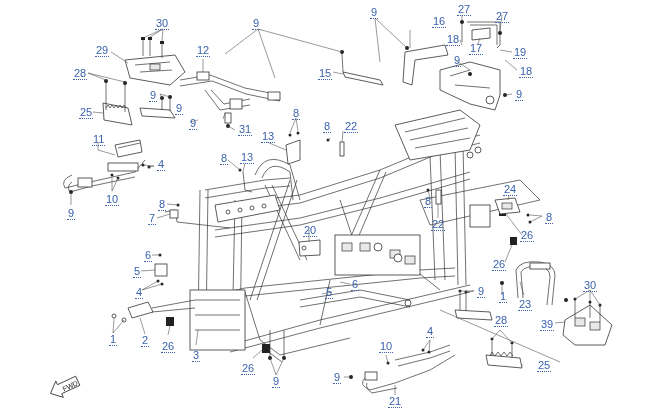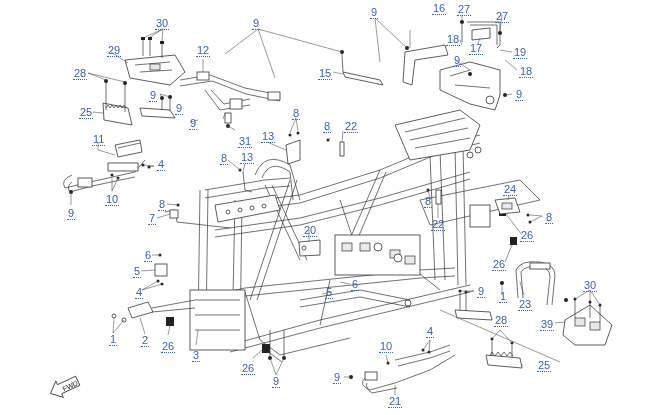--- a/index.html
+++ b/index.html
@@ -360,33 +360,33 @@
   </g>
 
   <g transform="translate(48,388) rotate(-25)">
     <path class="pt" d="M0 6 L10 -3 L10 1 L30 1 L30 11 L10 11 L10 15 Z"></path>
     <text x="13" y="10" font-size="7" font-family="Liberation Sans, sans-serif" fill="#222">FWD</text>
   </g>
 </svg>
 
 
 <span class="callout" style="left: 155px; top: 17px; color: rgb(58, 98, 172); border-bottom-color: rgb(58, 98, 172);">30</span>
-<span class="callout" style="left: 107px; top: 44px; color: rgb(58, 98, 172); border-bottom-color: rgb(58, 98, 172);">29</span>
+<span class="callout" style="left: 95px; top: 44px; color: rgb(58, 98, 172); border-bottom-color: rgb(58, 98, 172);">29</span>
 <span class="callout" style="left: 73px; top: 67px; color: rgb(58, 98, 172); border-bottom-color: rgb(58, 98, 172);">28</span>
 <span class="callout" style="left: 79px; top: 106px; color: rgb(58, 98, 172); border-bottom-color: rgb(58, 98, 172);">25</span>
 <span class="callout" style="left: 149px; top: 89px; color: rgb(58, 98, 172); border-bottom-color: rgb(58, 98, 172);">9</span>
 <span class="callout" style="left: 92px; top: 133px; color: rgb(58, 98, 172); border-bottom-color: rgb(58, 98, 172);">11</span>
 <span class="callout" style="left: 157px; top: 158px; color: rgb(58, 98, 172); border-bottom-color: rgb(58, 98, 172);">4</span>
 <span class="callout" style="left: 105px; top: 193px; color: rgb(58, 98, 172); border-bottom-color: rgb(58, 98, 172);">10</span>
 <span class="callout" style="left: 67px; top: 207px; color: rgb(58, 98, 172); border-bottom-color: rgb(58, 98, 172);">9</span>
 <span class="callout" style="left: 196px; top: 44px; color: rgb(58, 98, 172); border-bottom-color: rgb(58, 98, 172);">12</span>
 <span class="callout" style="left: 175px; top: 102px; color: rgb(58, 98, 172); border-bottom-color: rgb(58, 98, 172);">9</span>
 <span class="callout" style="left: 252px; top: 17px; color: rgb(58, 98, 172); border-bottom-color: rgb(58, 98, 172);">9</span>
 <span class="callout" style="left: 189px; top: 117px; color: rgb(58, 98, 172); border-bottom-color: rgb(58, 98, 172);">9</span>
-<span class="callout" style="left: 238px; top: 123px; color: rgb(58, 98, 172); border-bottom-color: rgb(58, 98, 172); margin-top: 12px;">31</span>
+<span class="callout" style="left: 238px; top: 123px; color: rgb(58, 98, 172); border-bottom-color: rgb(58, 98, 172);">31</span>
 <span class="callout" style="left: 261px; top: 130px; color: rgb(58, 98, 172); border-bottom-color: rgb(58, 98, 172);">13</span>
 <span class="callout" style="left: 292px; top: 107px; color: rgb(58, 98, 172); border-bottom-color: rgb(58, 98, 172);">8</span>
 <span class="callout" style="left: 220px; top: 152px; color: rgb(58, 98, 172); border-bottom-color: rgb(58, 98, 172);">8</span>
 <span class="callout" style="left: 240px; top: 151px; color: rgb(58, 98, 172); border-bottom-color: rgb(58, 98, 172);">13</span>
 <span class="callout" style="left: 158px; top: 198px; color: rgb(58, 98, 172); border-bottom-color: rgb(58, 98, 172);">8</span>
 <span class="callout" style="left: 148px; top: 212px; color: rgb(58, 98, 172); border-bottom-color: rgb(58, 98, 172);">7</span>
 <span class="callout" style="left: 144px; top: 249px; color: rgb(58, 98, 172); border-bottom-color: rgb(58, 98, 172);">6</span>
 <span class="callout" style="left: 133px; top: 265px; color: rgb(58, 98, 172); border-bottom-color: rgb(58, 98, 172);">5</span>
 <span class="callout" style="left: 135px; top: 286px; color: rgb(58, 98, 172); border-bottom-color: rgb(58, 98, 172);">4</span>
 <span class="callout" style="left: 109px; top: 333px; color: rgb(58, 98, 172); border-bottom-color: rgb(58, 98, 172);">1</span>
@@ -395,21 +395,21 @@
 <span class="callout" style="left: 192px; top: 349px; color: rgb(58, 98, 172); border-bottom-color: rgb(58, 98, 172);">3</span>
 <span class="callout" style="left: 241px; top: 362px; color: rgb(58, 98, 172); border-bottom-color: rgb(58, 98, 172);">26</span>
 <span class="callout" style="left: 272px; top: 375px; color: rgb(58, 98, 172); border-bottom-color: rgb(58, 98, 172);">9</span>
 <span class="callout" style="left: 318px; top: 67px; color: rgb(58, 98, 172); border-bottom-color: rgb(58, 98, 172);">15</span>
 <span class="callout" style="left: 370px; top: 6px; color: rgb(58, 98, 172); border-bottom-color: rgb(58, 98, 172);">9</span>
 <span class="callout" style="left: 323px; top: 120px; color: rgb(58, 98, 172); border-bottom-color: rgb(58, 98, 172);">8</span>
 <span class="callout" style="left: 344px; top: 120px; color: rgb(58, 98, 172); border-bottom-color: rgb(58, 98, 172);">22</span>
 <span class="callout" style="left: 303px; top: 224px; color: rgb(58, 98, 172); border-bottom-color: rgb(58, 98, 172);">20</span>
 <span class="callout" style="left: 325px; top: 286px; color: rgb(58, 98, 172); border-bottom-color: rgb(58, 98, 172);">5</span>
 <span class="callout" style="left: 351px; top: 278px; color: rgb(58, 98, 172); border-bottom-color: rgb(58, 98, 172);">6</span>
-<span class="callout" style="left: 432px; top: 2px; color: rgb(58, 98, 172); border-bottom-color: rgb(58, 98, 172);">16</span>
+<span class="callout" style="left: 432px; top: 15px; color: rgb(58, 98, 172); border-bottom-color: rgb(58, 98, 172);">16</span>
 <span class="callout" style="left: 457px; top: 3px; color: rgb(58, 98, 172); border-bottom-color: rgb(58, 98, 172);">27</span>
 <span class="callout" style="left: 495px; top: 10px; color: rgb(58, 98, 172); border-bottom-color: rgb(58, 98, 172);">27</span>
 <span class="callout" style="left: 446px; top: 33px; color: rgb(58, 98, 172); border-bottom-color: rgb(58, 98, 172);">18</span>
 <span class="callout" style="left: 469px; top: 42px; color: rgb(58, 98, 172); border-bottom-color: rgb(58, 98, 172);">17</span>
 <span class="callout" style="left: 513px; top: 46px; color: rgb(58, 98, 172); border-bottom-color: rgb(58, 98, 172); text-align: right;">19</span>
 <span class="callout" style="left: 453px; top: 54px; color: rgb(58, 98, 172); border-bottom-color: rgb(58, 98, 172);">9</span>
 <span class="callout" style="left: 519px; top: 65px; color: rgb(58, 98, 172); border-bottom-color: rgb(58, 98, 172);">18</span>
 <span class="callout" style="left: 515px; top: 88px; color: rgb(58, 98, 172); border-bottom-color: rgb(58, 98, 172);">9</span>
 <span class="callout" style="left: 424px; top: 195px; color: rgb(58, 98, 172); border-bottom-color: rgb(58, 98, 172);">8</span>
 <span class="callout" style="left: 431px; top: 218px; color: rgb(58, 98, 172); border-bottom-color: rgb(58, 98, 172);">22</span>

